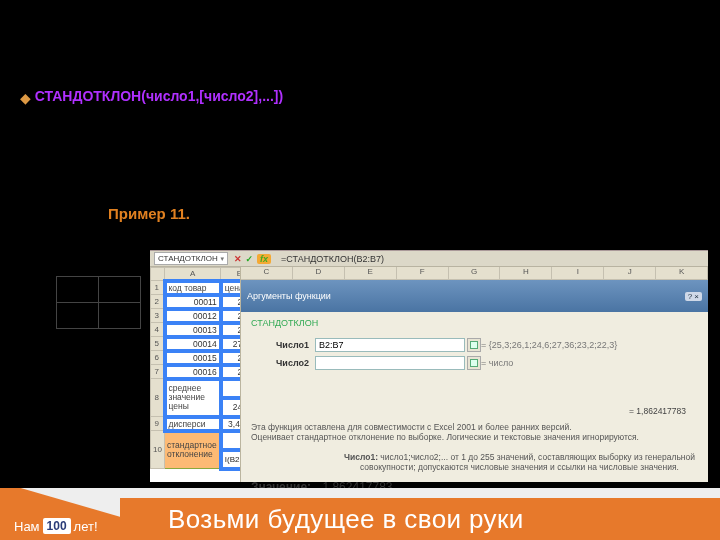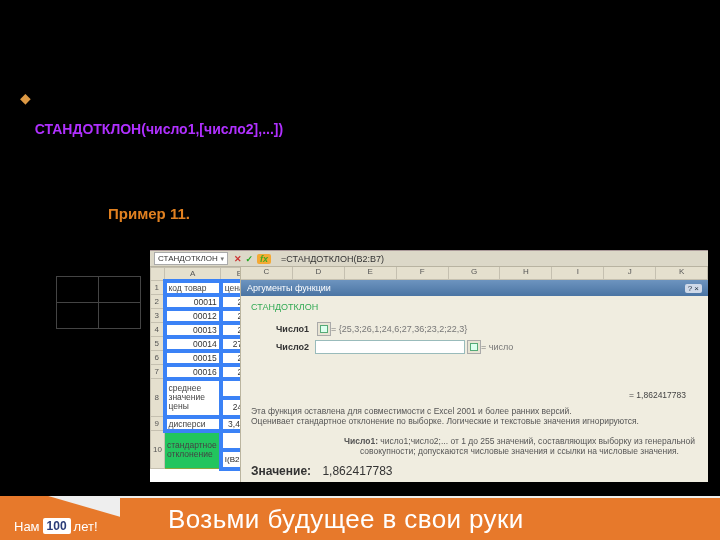--- a/index.html
+++ b/index.html
@@ -1,20 +1,20 @@
 <!DOCTYPE html>
 <html><head>
 <meta charset="utf-8">
 <style>
   * { box-sizing: border-box; margin: 0; padding: 0; }
   html, body { width: 720px; height: 540px; background: #000; font-family: Arial, sans-serif; overflow: hidden; }
   .slide { position: relative; width: 720px; height: 540px; background: #000; }
   .heading-row { position: absolute; left: 20px; top: 88px; display: flex; align-items: flex-start; }
   .heading-row .bullet { color: #d94; font-size: 14px; margin-top: 2px; margin-right: 4px; }
-  .heading-row .func { color: #b030ff; font-weight: bold; font-size: 14px; margin-top: 33px; }
+  .heading-row .func { color: #b030ff; font-weight: bold; font-size: 14px; }
   .heading-row .arg1 { color: #b030ff; font-weight: bold; }
   .heading-row .arg2 { color: #b030ff; font-weight: bold; }
   .example { position: absolute; left: 108px; top: 205px; color: #e08020; font-weight: bold; font-size: 15px; }
   .tiny-table { position: absolute; left: 56px; top: 276px; border-collapse: collapse; }
   .tiny-table td { border: 1px solid #444; width: 42px; height: 26px; }
   .screenshot { position: absolute; left: 150px; top: 250px; width: 558px; height: 232px; background: #e9e6da; border-top: 1px solid #a99; font-family: Tahoma, Arial, sans-serif; font-size: 9px; color: #333; }
   .fbar { display: flex; align-items: center; background: #dcd8c8; height: 16px; border-bottom: 1px solid #b8b3a1; }
   .namebox { background: #fff; border: 1px solid #aaa; height: 13px; width: 74px; margin-left: 4px; display: flex; align-items: center; padding: 0 3px; font-size: 8px; }
   .namebox .dd { margin-left: auto; font-size: 7px; color: #777; }
   .fx-icons { display: flex; align-items: center; margin: 0 4px; }
@@ -26,42 +26,42 @@
   .grid-area { position: relative; height: calc(100% - 16px); display: flex; }
   .sheet { background: #fff; border-right: 1px solid #c5c0b0; }
   .sheet table { border-collapse: collapse; }
   .sheet th { background: #e5e0ce; border: 1px solid #c5c0b0; font-weight: normal; font-size: 8px; color: #555; height: 13px; }
   .sheet th.colh { width: 38px; }
   .sheet th.rowh { width: 14px; }
   .sheet th.colh.B { width: 34px; }
   .sheet td { border: 4px solid #3b82f6; height: 14px; font-size: 8.5px; padding: 0 2px; background:#fff; }
   .sheet td.num { text-align: right; }
   .sheet td.lab { color: #444; }
-  .sheet td.sel { background: #22c55e; border: 1px solid #8aa83d; }
+  .sheet td.sel { background: #fdba74; border: 1px solid #8aa83d; }
   .sheet td.formula { background: #fff; font-size: 8px; color: #222; }
   .dialog { position: absolute; left: 90px; top: 0; right: 0; bottom: 0; background: #f0ede0; border-left: 1px solid #bbb59f; }
   .dialog .colheads { display:flex; background:#e5e0ce; border-bottom:1px solid #c5c0b0; height:13px;}
   .dialog .colheads span { flex:1; text-align:center; font-size:8px; border-right:1px solid #c5c0b0; color:#555;}
-  .dialog .titlebar { background: linear-gradient(#6d94bf,#4a74a3); color: #fff; height: 16px; display: flex; align-items: center; padding: 0 6px; font-size: 9px; }
+  .dialog .titlebar { background: linear-gradient(#6d94bf,#4a74a3); color: #fff; height: 32px; display: flex; align-items: center; padding: 0 6px; font-size: 9px; }
   .dialog .titlebar .help { margin-left: auto; background: #cfd9e8; color: #234; font-size: 8px; padding: 0 3px; border-radius: 2px; }
   .dialog .body { padding: 6px 10px 4px 10px; }
   .dialog .fname { color: #3a5; font-size: 9px; margin-bottom: 10px; }
   .argrow { display: flex; align-items: center; margin: 4px 0; }
   .argrow .alabel { width: 58px; text-align: right; font-weight: bold; font-size: 9px; color: #333; margin-right: 6px; }
   .argrow input { width: 150px; height: 14px; border: 1px solid #9bb; background: #fff; font-size: 9px; padding: 0 3px; }
   .argrow .pick { width: 14px; height: 14px; border: 1px solid #aaa; background: #e8e4d4; margin-left: 2px; display:flex; align-items:center; justify-content:center; }
   .argrow .pick::after { content:""; width:6px; height:6px; border:1px solid #5a7; background:#dfe;}
   .argrow .eq { margin-left: 0; color: #777; font-size: 9px; }
   .descblock { margin-top: 36px; font-size: 8.5px; color: #555; }
   .descblock .result { text-align: right; color: #444; margin-bottom: 6px; padding-right: 12px; }
   .descblock .hint { margin-top: 10px; color: #555; }
   .descblock .hint .b { font-weight: bold; }
   .valrow { margin-top: 8px; font-size: 12px; }
   .valrow .b { font-weight: bold; }
-  .bottom-banner { position: absolute; left: 0; right: 0; bottom: 0; height: 44px; background: #eee; overflow: hidden; }
+  .bottom-banner { position: absolute; left: 0; right: 0; bottom: 0; height: 52px; background: #eee; overflow: hidden; }
   .bottom-banner .orange-shape { position: absolute; left: 0; bottom: 0; width: 0; height: 0; border-bottom: 58px solid #e7792b; border-right: 200px solid transparent; }
   .bottom-banner .orange-bar { position: absolute; left: 120px; right: 0; bottom: 0; height: 42px; background: #e7792b; display: flex; align-items: center; }
   .bottom-banner .slogan { color: #fff; font-size: 26px; margin-left: 48px; font-family: "Segoe UI", Arial, sans-serif; letter-spacing: 0.4px; }
   .bottom-banner .tag { position: absolute; left: 14px; bottom: 6px; color: #fff; font-size: 13px; display: flex; align-items: center; z-index: 2; }
   .bottom-banner .tag .box100 { background: #fff; color: #2a3c78; font-weight: bold; padding: 1px 4px; margin: 0 3px; border-radius: 2px; font-size: 12px; }
 </style>
 </head>
 <body>
 
 <div class="slide">
@@ -184,20 +184,21 @@
           <span>K</span>
         </div>
         <div class="titlebar">
           <span>Аргументы функции</span>
           <span class="help">? ×</span>
         </div>
         <div class="body">
           <div class="fname">СТАНДОТКЛОН</div>
           <div class="argrow">
             <span class="alabel">Число1</span>
+            <input value="B2:B7" style="">
             <span class="pick"></span>
             <span class="eq">=  {25,3;26,1;24,6;27,36;23,2;22,3}</span>
           </div>
           <div class="argrow">
             <span class="alabel">Число2</span>
             <input value="" style="">
             <span class="pick"></span>
             <span class="eq">=  число</span>
           </div>
           <div class="descblock">

